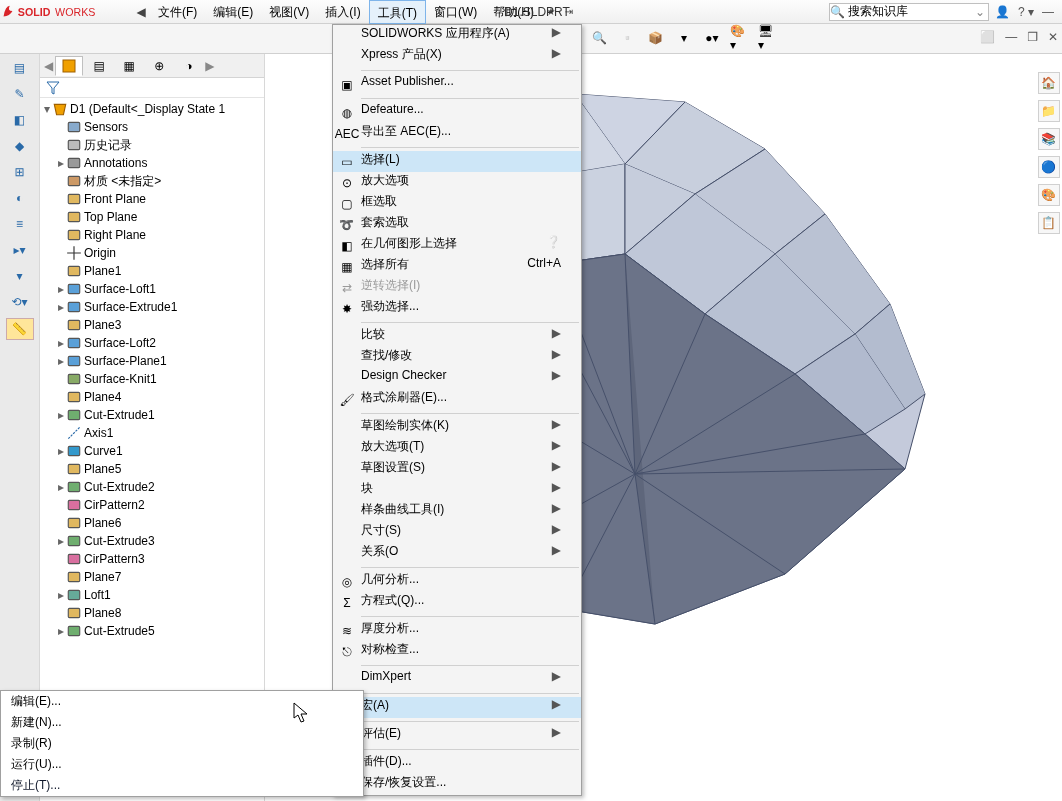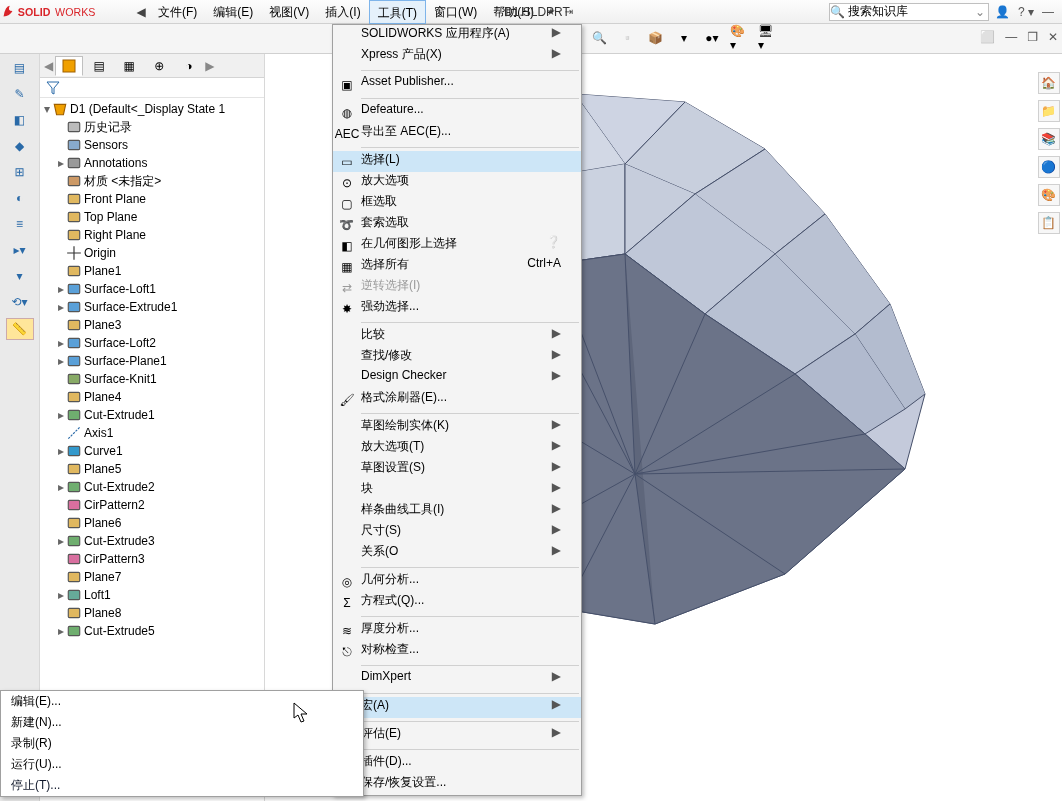--- a/index.html
+++ b/index.html
@@ -166,33 +166,33 @@
             <svg viewBox="0 0 14 14">
               <path d="M2 3h10l-2 9H4z" fill="#f0a000" stroke="#a06000"></path>
             </svg>
           </span>
           <span class="lbl">D1  (Default&lt;<default>_Display State 1</default></span>
         </div>
         <div class="node depth1">
           <span class="exp"></span>
           <span class="ic">
             <svg viewBox="0 0 14 14">
+              <rect x="2" y="3" width="10" height="8" rx="1" fill="#8ac" stroke="#555"></rect>
+            </svg>
+          </span>
+          <span class="lbl">Sensors</span>
+        </div>
+        <div class="node depth1">
+          <span class="exp"></span>
+          <span class="ic">
+            <svg viewBox="0 0 14 14">
               <rect x="2" y="3" width="10" height="8" rx="1" fill="#bbb" stroke="#555"></rect>
             </svg>
           </span>
           <span class="lbl">历史记录</span>
-        </div>
-        <div class="node depth1">
-          <span class="exp"></span>
-          <span class="ic">
-            <svg viewBox="0 0 14 14">
-              <rect x="2" y="3" width="10" height="8" rx="1" fill="#8ac" stroke="#555"></rect>
-            </svg>
-          </span>
-          <span class="lbl">Sensors</span>
         </div>
         <div class="node depth1">
           <span class="exp">▸</span>
           <span class="ic">
             <svg viewBox="0 0 14 14">
               <rect x="2" y="3" width="10" height="8" rx="1" fill="#999" stroke="#555"></rect>
             </svg>
           </span>
           <span class="lbl">Annotations</span>
         </div>

